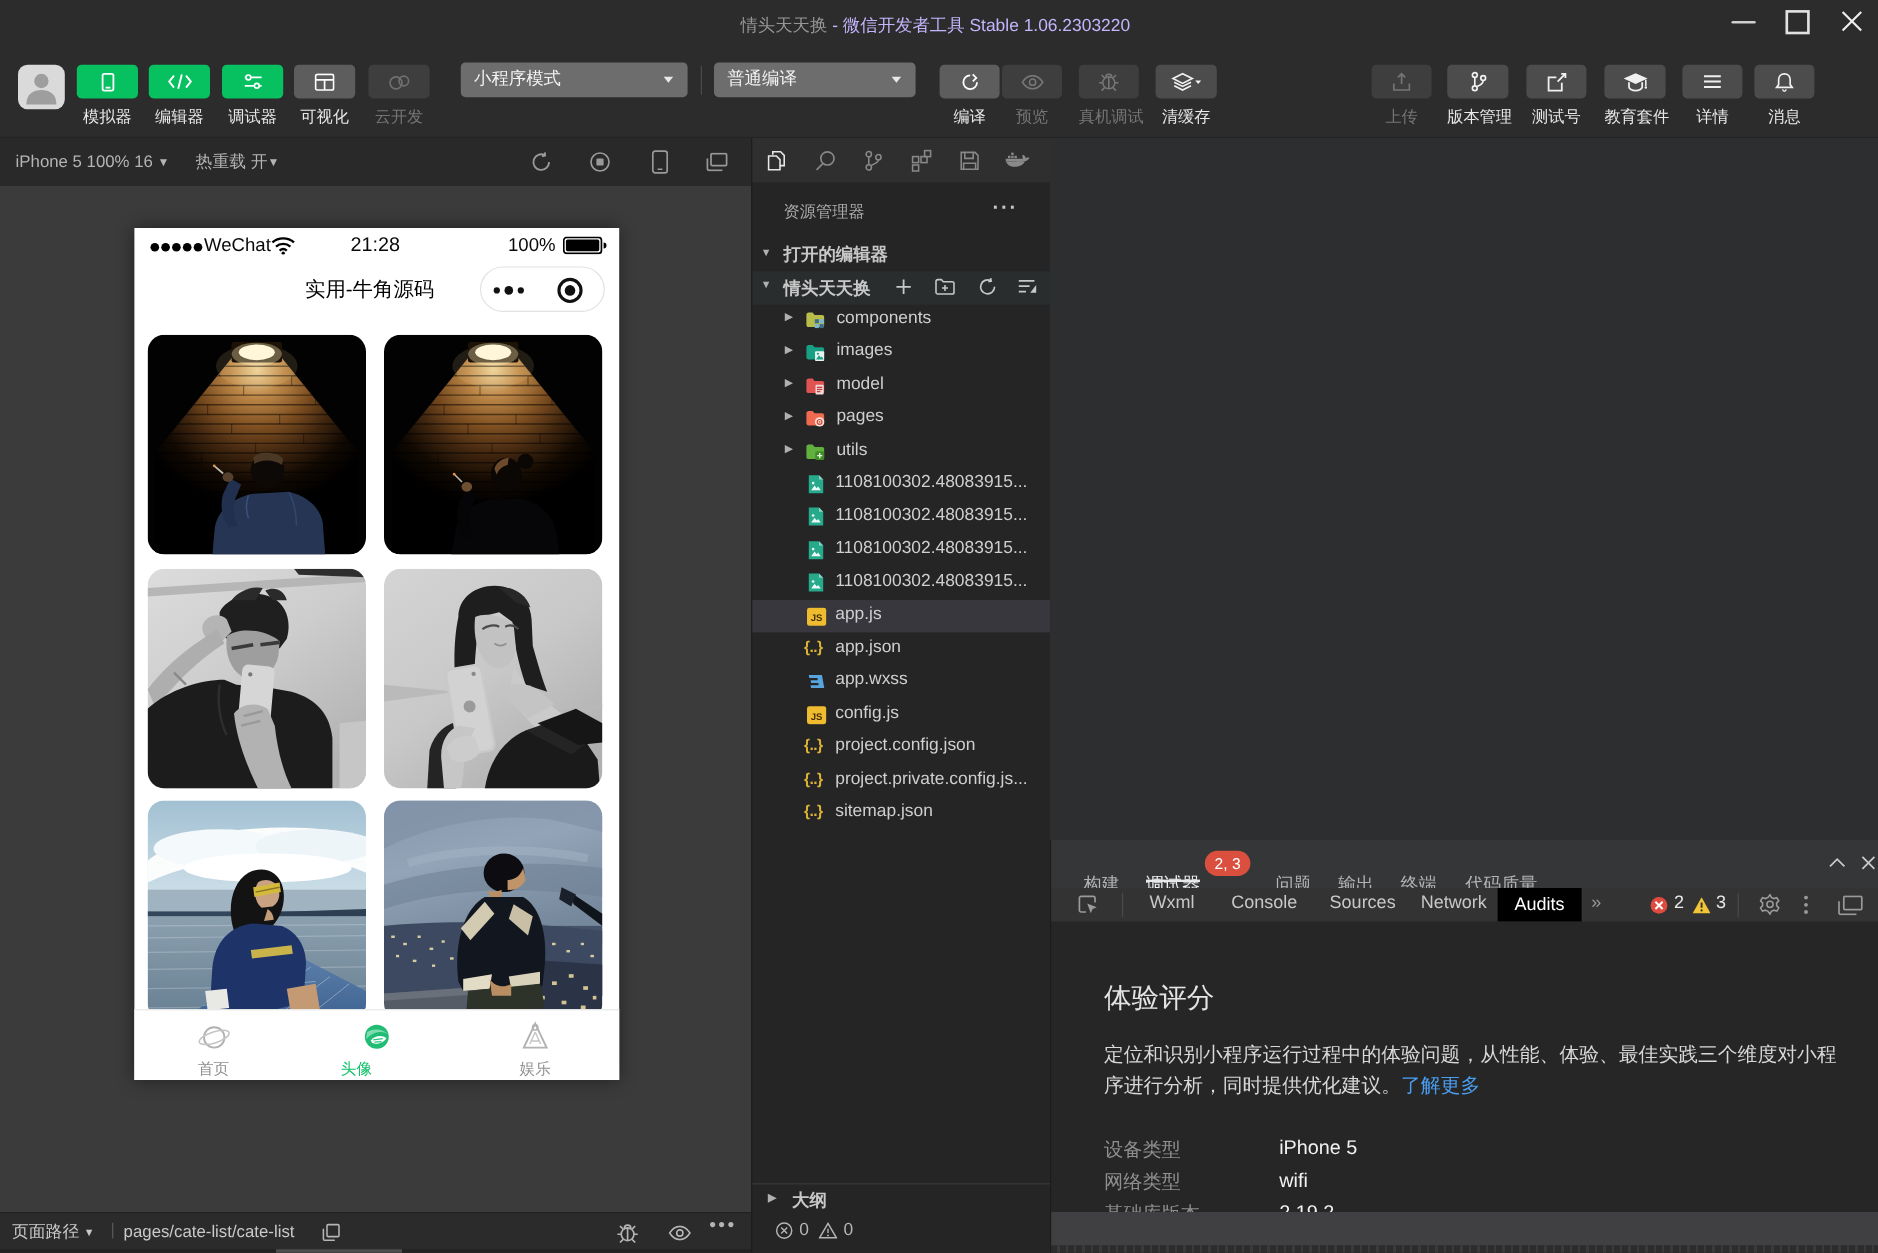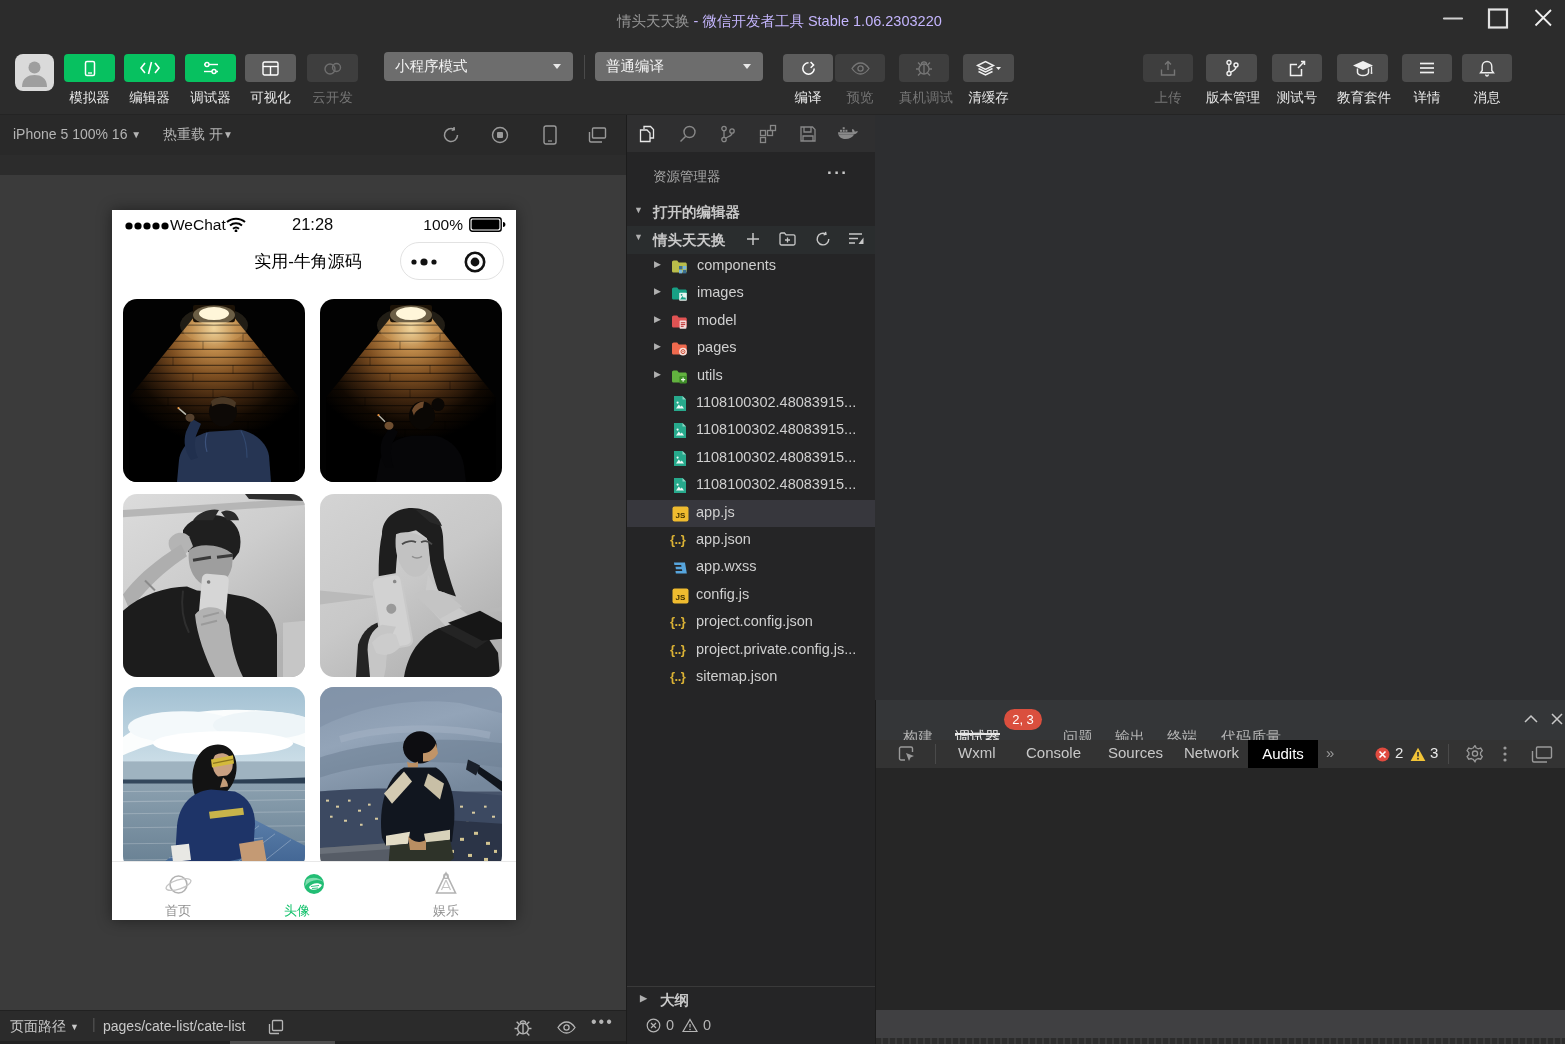--- a/index.html
+++ b/index.html
@@ -18,21 +18,21 @@
 .tbtn .lb { margin-top:7px; font-size:13.5px; color:#e8e8e8; white-space:nowrap; }
 .green .bb { background:#07c160; }
 .gray .bb { background:#5d5d5d; }
 .dim .bb { background:#3e3e3e; }
 .dim .lb { color:#757575; }
 .act .bb { background:#4c4c4c; }
 .drop { position:absolute; top:12px; height:29px; background:#6d6d6d; border-radius:4px; color:#f2f2f2; font-size:14.5px; line-height:29px; padding-left:11px; }
 .drop .car { position:absolute; right:12px; top:12px; width:0; height:0; border-left:4.5px solid transparent; border-right:4.5px solid transparent; border-top:5.5px solid #e8e8e8; }
 
 #simbar { position:absolute; left:0; top:115px; width:626px; height:40px; background:#292929; color:#b4b4b4; font-size:14px; }
-#simbody { position:absolute; left:0; top:155px; width:626px; height:855px; background:#3b3b3b;margin-top:20px; }
+#simbody { position:absolute; left:0; top:155px; width:626px; height:855px; background:#3b3b3b; }
 #simstatus { position:absolute; left:0; top:1010px; width:626px; height:34px; background:#2b2b2b; border-top:1px solid #212121; color:#c9c9c9; font-size:14px;padding-left:44px; }
 #phone { position:absolute; left:112px; top:35px; width:404px; height:710px; background:#fff; box-shadow:0 0 14px rgba(0,0,0,0.45); }
 .ph { position:absolute; width:182px; height:183px; border-radius:14px; overflow:hidden; }
 
 #explorer { position:absolute; left:626px; top:115px; width:249px; height:929px; background:#252526; border-left:1px solid #1c1c1c;padding-left:12px; }
 #actstrip { position:absolute; left:0; top:0; width:249px; height:37px; background:#2f2f30; }
 .exrow { position:absolute; left:0; width:249px; height:27px; font-size:14.5px; color:#cfcfcf; white-space:nowrap; }
 
 #editor { position:absolute; left:875px; top:115px; width:690px; height:585px; background:#2d2e30; }
 #dpanel { position:absolute; left:875px; top:700px; width:690px; height:344px; background:#262626; border-left:1px solid #1c1c1c; }
@@ -900,15 +900,25 @@
     <svg class="abs" style="left:626px;top:5px" width="6" height="18" viewBox="0 0 6 18">
         <circle cx="3" cy="3" r="1.6" fill="#9a9a9a"></circle>
         <circle cx="3" cy="9" r="1.6" fill="#9a9a9a"></circle>
         <circle cx="3" cy="15" r="1.6" fill="#9a9a9a"></circle>
       </svg>
     <svg class="abs" style="left:655px;top:6px" width="22" height="17" viewBox="0 0 22 17">
         <rect x="5.5" y="1" width="15" height="11" rx="1" fill="none" stroke="#9a9a9a" stroke-width="1.4"></rect>
         <path d="M1.5 5 L1.5 14.5 C1.5 15.3 2.2 16 3 16 L16 16" fill="none" stroke="#9a9a9a" stroke-width="1.4"></path>
       </svg>
   </div>
+  <div id="dcontent">
+    <div class="abs" style="left:44px;top:48px;font-size:23px;color:#e4e4e4">体验评分</div>
+    <div class="abs" style="left:44px;top:99px;width:622px;font-size:16.5px;line-height:25.5px;color:#d8d8d8">定位和识别小程序运行过程中的体验问题，从性能、体验、最佳实践三个维度对小程序进行分析，同时提供优化建议。<span style="color:#4a9ef0">了解更多</span></div>
+    <div class="abs" style="left:44px;top:180px;font-size:16px;color:#8f8f8f">设备类型</div>
+    <div class="abs" style="left:190px;top:180px;font-size:16.5px;color:#f2f2f2">iPhone 5</div>
+    <div class="abs" style="left:44px;top:207px;font-size:16px;color:#8f8f8f">网络类型</div>
+    <div class="abs" style="left:190px;top:207px;font-size:16.5px;color:#f2f2f2">wifi</div>
+    <div class="abs" style="left:44px;top:234px;font-size:16px;color:#8f8f8f">基础库版本</div>
+    <div class="abs" style="left:190px;top:234px;font-size:16.5px;color:#f2f2f2">2.19.2</div>
+  </div>
   <div id="dscroll"></div>
   <div id="dedge"></div>
 </div>
 
 </body></html>

